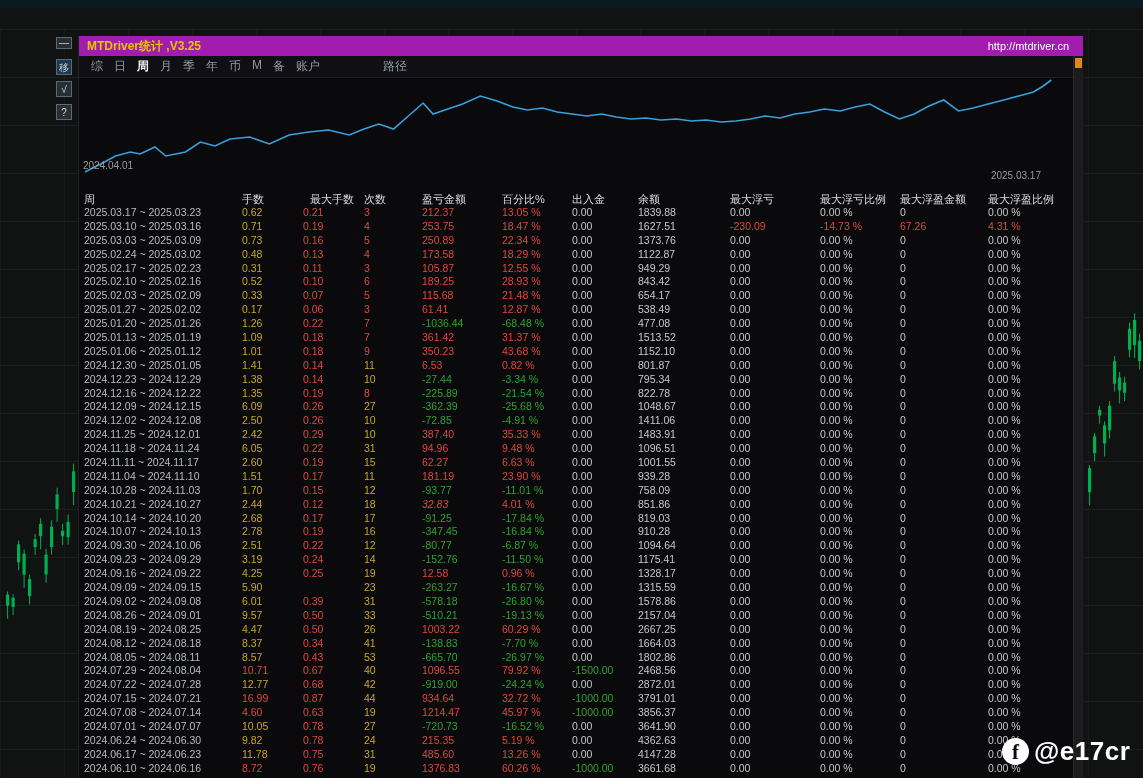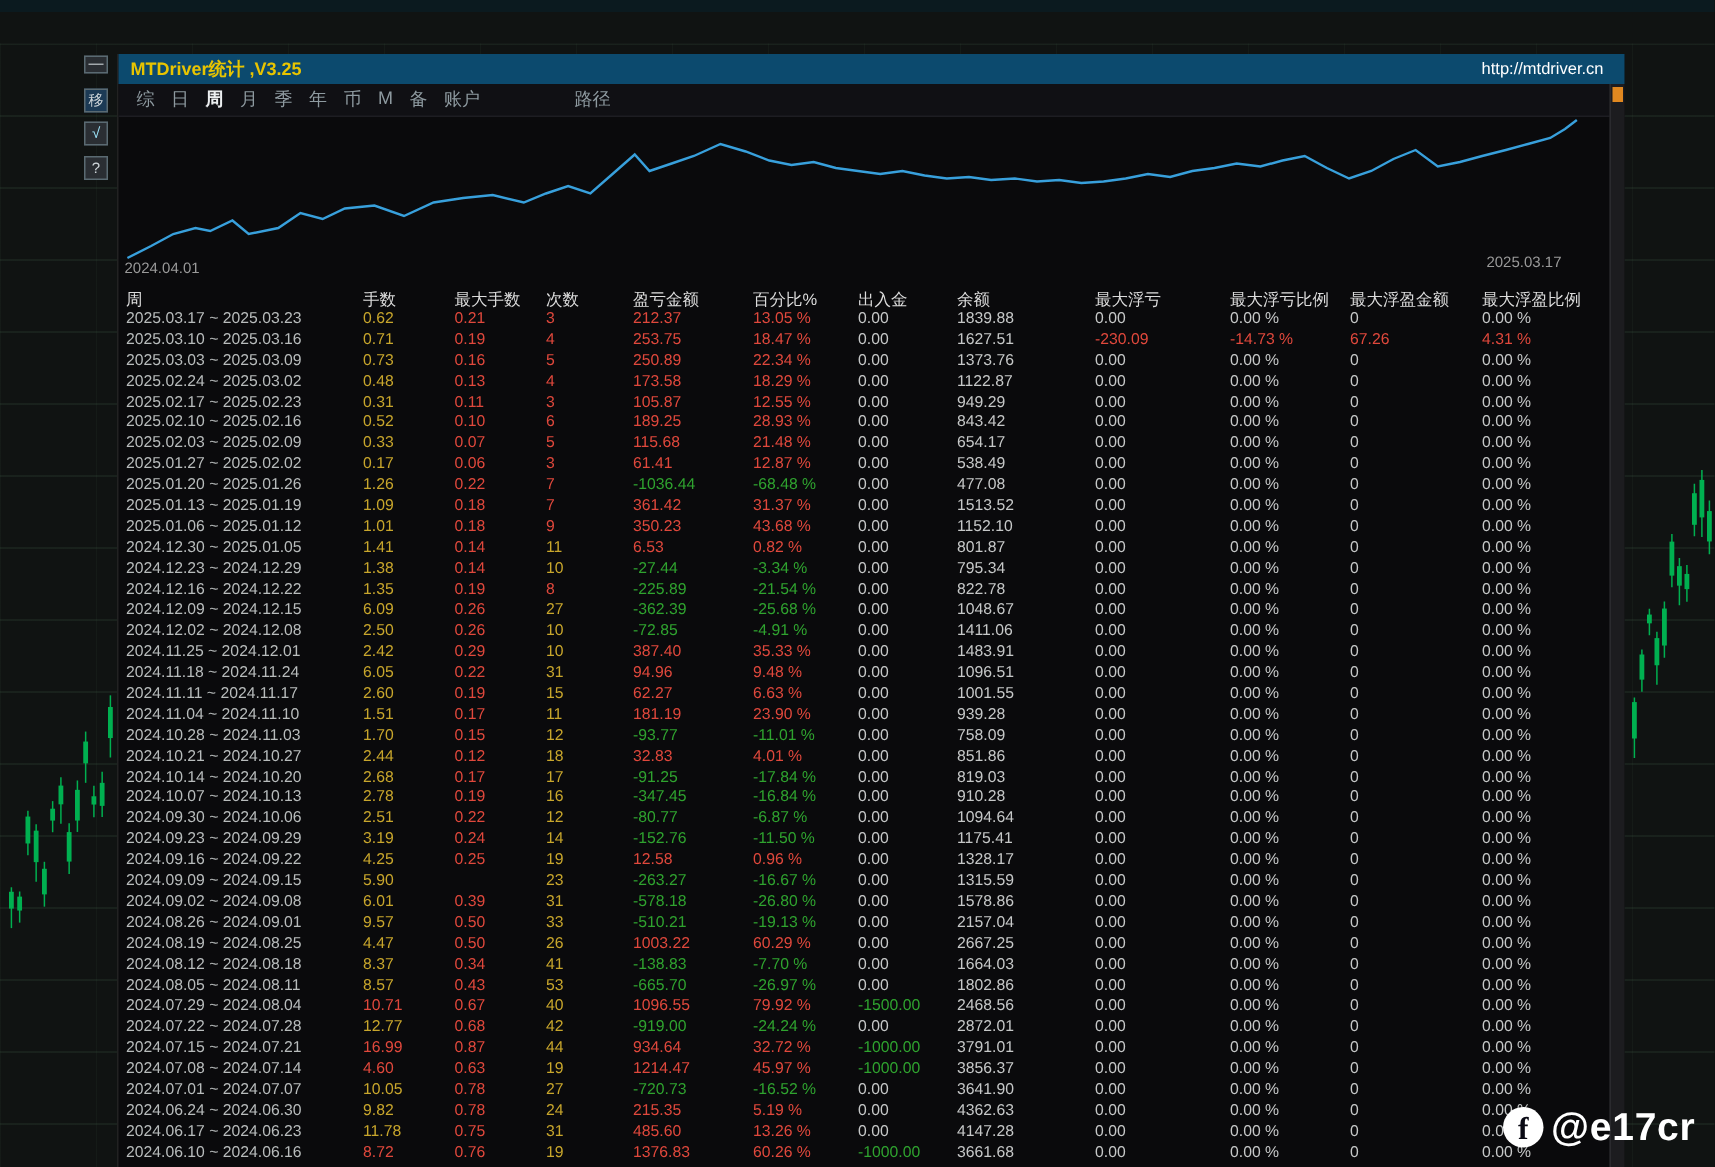--- a/index.html
+++ b/index.html
@@ -23,33 +23,33 @@
   
   .ea-btn{position:absolute;box-sizing:border-box;text-align:center;cursor:default;
     background:#2a2e33;border:1px solid #5a6a72;color:#cfd6da;font-size:10px;}
   .ea-min{left:56px;top:37px;width:16px;height:12px;line-height:10px;}
   .ea-move{left:56px;top:59px;width:16px;height:16px;line-height:15px;background:#1c3a55;}
   .ea-check{left:56px;top:81px;width:16px;height:16px;line-height:15px;color:#9fe8ff;}
   .ea-help{left:56px;top:104px;width:16px;height:16px;line-height:15px;}
 
   
   .panel{position:absolute;left:78px;top:36px;width:1005px;height:742px;background:#0a0a0c;border-left:1px solid #222;box-sizing:border-box;}
-  .panel-title{position:absolute;left:0;top:0;width:100%;height:20px;background:#0c4a6e;box-sizing:border-box;
+  .panel-title{position:absolute;left:0;top:0;width:100%;height:20px;background:#a21caf;box-sizing:border-box;
     display:flex;align-items:center;justify-content:space-between;padding:0 14px 0 8px;}
   .panel-title .t{color:#e8c400;font-size:12px;font-weight:bold;}
   .panel-title .u{color:#ffffff;font-size:11px;margin-left:44px;}
   .tabs{position:absolute;left:0;top:20px;width:100%;height:22px;background:#101014;border-bottom:1px solid #1d1d22;
     display:flex;align-items:center;padding-left:12px;box-sizing:border-box;gap:11px;font-size:12px;color:#8e9aa0;}
   .tab{cursor:default;}
   .tab.active{color:#eceff1;font-weight:bold;}
   .path-label{margin-left:52px;color:#8e9aa0;}
 
   .eq-chart{position:absolute;left:2px;top:42px;width:986px;height:100px;}
   .eq-chart svg{position:absolute;inset:0;}
-  .d-start{position:absolute;left:4px;top:138px;font-size:10px;color:#9a9a9a;}
+  .d-start{position:absolute;left:4px;top:124px;font-size:10px;color:#9a9a9a;}
   .d-end{position:absolute;right:42px;top:134px;font-size:10px;color:#9a9a9a;}
 
   .thead{position:absolute;left:2px;top:156px;width:990px;height:14px;display:flex;color:#dcdcdc;font-size:11px;}
   .hcell{box-sizing:border-box;padding-left:3px;overflow:hidden;white-space:nowrap;}
   .tbody{position:absolute;left:2px;top:170px;width:990px;bottom:0;overflow:hidden;}
   .trow{height:13.9px;line-height:13.9px;display:flex;font-size:10.5px;white-space:nowrap;}
   .cell{box-sizing:border-box;padding-left:3px;overflow:hidden;}
   .c-date{color:#b8bcbc}.c-yellow{color:#c8a62c}.c-red{color:#e0483c}.c-green{color:#2fa32f}.c-plain{color:#c6c8c8}
 
   .pscroll{position:absolute;right:0;top:20px;width:9px;bottom:0;background:#1c1c1f;border-left:1px solid #2a2a2e;}
@@ -156,21 +156,21 @@
       <svg viewBox="0 0 1000 100" preserveAspectRatio="none" width="986" height="100">
         <polyline id="equity-line" fill="none" stroke="#38a0dc" stroke-width="1.6" vector-effect="non-scaling-stroke" points="4,94 20,86 35,78 50,74 60,76 75,69 86,78 106,74 121,64 136,68 151,61 171,59 191,66 211,57 231,54 251,52 272,57 287,51 302,46 317,51 332,38 347,25 357,36 372,31 387,26 405,18 422,23 438,29 453,32 468,30 483,34 498,36 513,38 528,36 543,39 558,41 573,40 588,42 604,41 619,43 634,42 649,44 664,43 679,41 694,38 709,40 724,36 739,34 754,31 770,33 785,29 800,26 815,34 830,41 845,36 860,28 875,22 890,33 905,30 920,26 936,22 951,18 966,14 976,8 984,2"></polyline>
       </svg>
     </div>
     <span class="d-start">2024.04.01</span>
     <span class="d-end">2025.03.17</span>
 
     <div class="thead" id="thead">
         <span class="hcell" style="width: 158px;">周</span>
         <span class="hcell" style="width: 61px;">手数</span>
-        <span class="hcell" style="width: 61px;">最大手数</span>
+        <span class="hcell" style="width: 61px; text-align: center;">最大手数</span>
         <span class="hcell" style="width: 58px;">次数</span>
         <span class="hcell" style="width: 80px;">盈亏金额</span>
         <span class="hcell" style="width: 70px;">百分比%</span>
         <span class="hcell" style="width: 66px;">出入金</span>
         <span class="hcell" style="width: 92px;">余额</span>
         <span class="hcell" style="width: 90px;">最大浮亏</span>
         <span class="hcell" style="width: 80px;">最大浮亏比例</span>
         <span class="hcell" style="width: 88px;">最大浮盈金额</span>
         <span class="hcell" style="width: 82px;">最大浮盈比例</span>
       </div>
@@ -467,21 +467,21 @@
           <span class="cell c-plain" style="width: 90px;">0.00</span>
           <span class="cell c-plain" style="width: 80px;">0.00 %</span>
           <span class="cell c-plain" style="width: 88px;">0</span>
           <span class="cell c-plain" style="width: 82px;">0.00 %</span>
         </div>
         <div class="trow">
           <span class="cell c-date" style="width: 158px;">2024.10.21 ~ 2024.10.27</span>
           <span class="cell c-yellow" style="width: 61px;">2.44</span>
           <span class="cell c-red" style="width: 61px;">0.12</span>
           <span class="cell c-yellow" style="width: 58px;">18</span>
-          <span class="cell c-red" style="width: 80px;">32.83</span>
+          <span class="cell c-red" style="width: 80px; font-style: italic;">32.83</span>
           <span class="cell c-red" style="width: 70px;">4.01 %</span>
           <span class="cell c-plain" style="width: 66px;">0.00</span>
           <span class="cell c-plain" style="width: 92px;">851.86</span>
           <span class="cell c-plain" style="width: 90px;">0.00</span>
           <span class="cell c-plain" style="width: 80px;">0.00 %</span>
           <span class="cell c-plain" style="width: 88px;">0</span>
           <span class="cell c-plain" style="width: 82px;">0.00 %</span>
         </div>
         <div class="trow">
           <span class="cell c-date" style="width: 158px;">2024.10.14 ~ 2024.10.20</span>

